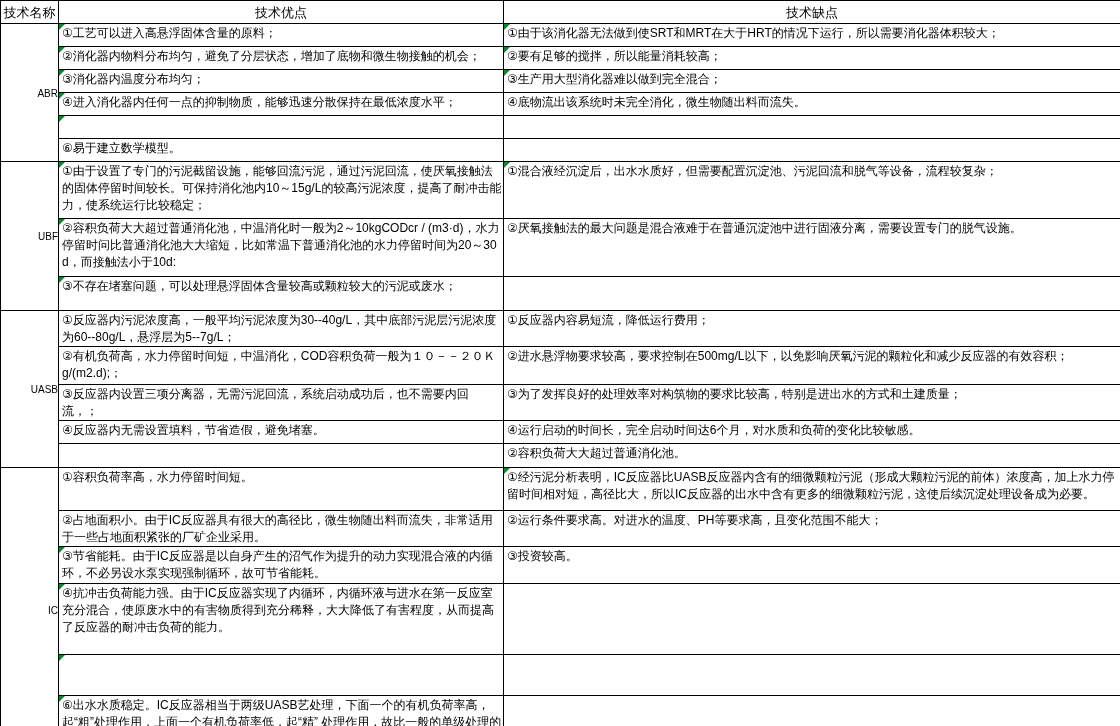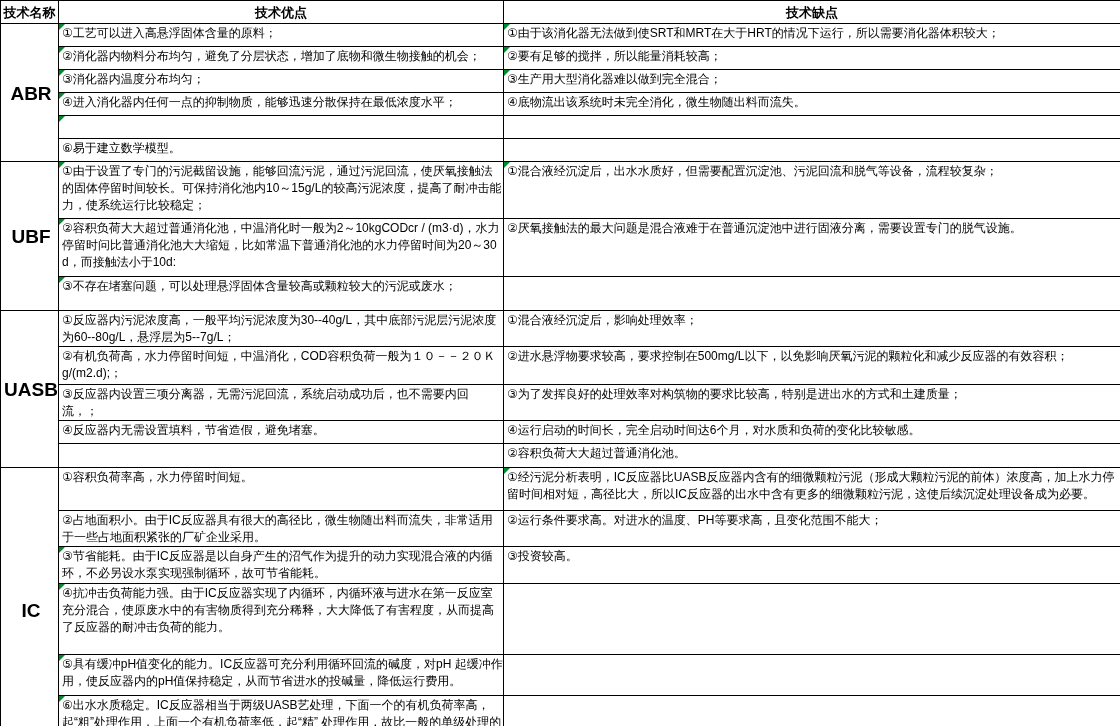--- a/index.html
+++ b/index.html
@@ -16,32 +16,31 @@
   td,th{
     border:1px solid #000;
     padding:1px 0 0 3px;
     vertical-align:top;
     overflow:hidden;
     position:relative;
     word-break:break-all;
   }
   th{
     font-size:13px;
-    font-weight:bold;
+    font-weight:normal;
     text-align:center;
     vertical-align:middle;
     height:20px;
     padding:1px;
   }
   td.name{
-    text-align:center;
+    text-align:right;
     vertical-align:middle;
-    font-size:19px;
+    font-size:10px;
     word-break:keep-all;
-    font-weight:bold;
   }
   
   .mk{display:none;}
   td[data-marker="true"] .mk{
     display:block;
     position:absolute;
     top:0;left:0;
     width:0;height:0;
     border-top:6px solid #00892b;
     border-right:6px solid transparent;
@@ -101,21 +100,21 @@
     <td class="cell" data-marker="false"><span class="txt">②厌氧接触法的最大问题是混合液难于在普通沉淀池中进行固液分离，需要设置专门的脱气设施。</span></td>
   </tr>
   <tr style="height:34px">
     <td class="cell" data-marker="true"><span class="mk"></span><span class="txt">③不存在堵塞问题，可以处理悬浮固体含量较高或颗粒较大的污泥或废水；</span></td>
     <td class="cell" data-marker="false"><span class="txt"></span></td>
   </tr>
 
   <tr style="height:36px">
     <td class="name" rowspan="5">UASB</td>
     <td class="cell" data-marker="false"><span class="txt">①反应器内污泥浓度高，一般平均污泥浓度为30--40g/L，其中底部污泥层污泥浓度为60--80g/L，悬浮层为5--7g/L；</span></td>
-    <td class="cell" data-marker="false"><span class="txt">①混合液经沉淀后，影响处理效率；</span></td>
+    <td class="cell" data-marker="false"><span class="txt">①反应器内容易短流，降低运行费用；</span></td>
   </tr>
   <tr style="height:38px">
     <td class="cell" data-marker="false"><span class="txt">②有机负荷高，水力停留时间短，中温消化，COD容积负荷一般为１０－－２０Ｋg/(m2.d);；</span></td>
     <td class="cell" data-marker="false"><span class="txt">②进水悬浮物要求较高，要求控制在500mg/L以下，以免影响厌氧污泥的颗粒化和减少反应器的有效容积；</span></td>
   </tr>
   <tr style="height:34px">
     <td class="cell" data-marker="false"><span class="txt">③反应器内设置三项分离器，无需污泥回流，系统启动成功后，也不需要内回流，；</span></td>
     <td class="cell" data-marker="false"><span class="txt">③为了发挥良好的处理效率对构筑物的要求比较高，特别是进出水的方式和土建质量；</span></td>
   </tr>
   <tr style="height:23px">
@@ -138,21 +137,21 @@
   </tr>
   <tr style="height:37px">
     <td class="cell" data-marker="true"><span class="mk"></span><span class="txt">③节省能耗。由于IC反应器是以自身产生的沼气作为提升的动力实现混合液的内循环，不必另设水泵实现强制循环，故可节省能耗。</span></td>
     <td class="cell" data-marker="false"><span class="txt">③投资较高。</span></td>
   </tr>
   <tr style="height:71px">
     <td class="cell" data-marker="true"><span class="mk"></span><span class="txt">④抗冲击负荷能力强。由于IC反应器实现了内循环，内循环液与进水在第一反应室充分混合，使原废水中的有害物质得到充分稀释，大大降低了有害程度，从而提高了反应器的耐冲击负荷的能力。</span></td>
     <td class="cell" data-marker="false"><span class="txt"></span></td>
   </tr>
   <tr style="height:41px">
-    <td class="cell" data-marker="true"><span class="mk"></span><span class="txt">⑤具有缓冲pH值变化的能力。IC反应器可充分利用循环回流的碱度，对pH 起缓冲作用，使反应器内的pH值保持稳定，从而节省进水的投碱量，降低运行费用。</span></td>
+    <td class="cell" data-marker="true"><span class="mk"></span></td>
     <td class="cell" data-marker="false"><span class="txt"></span></td>
   </tr>
   <tr style="height:56px">
     <td class="cell" data-marker="true"><span class="mk"></span><span class="txt">⑥出水水质稳定。IC反应器相当于两级UASB艺处理，下面一个的有机负荷率高，起“粗”处理作用，上面一个有机负荷率低，起“精” 处理作用，故比一般的单级处理的稳定性好，出水水质稳定。</span></td>
     <td class="cell" data-marker="false"><span class="txt"></span></td>
   </tr>
 </tbody>
     </table>
 </div>
 

